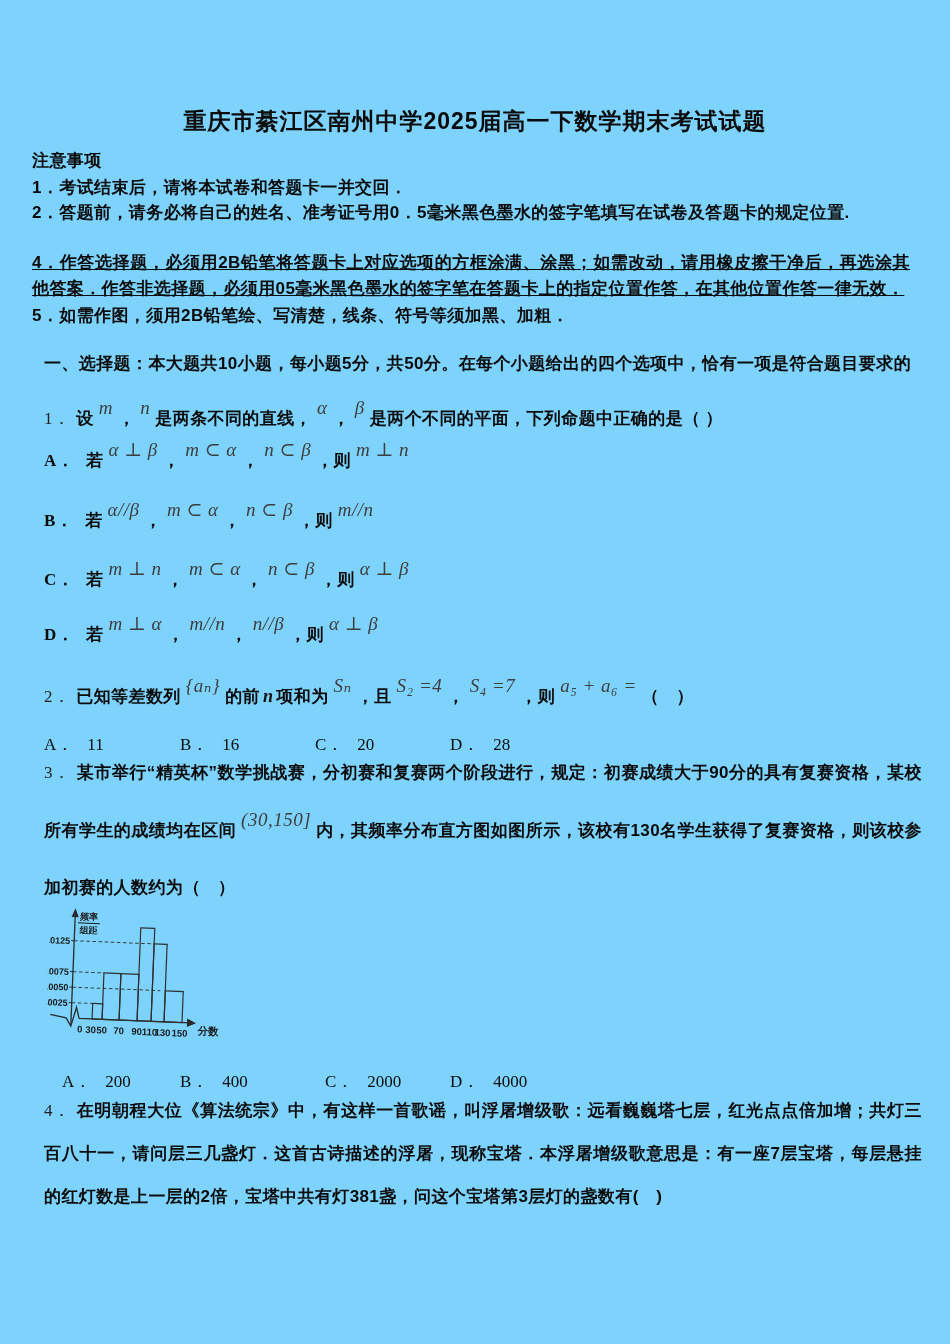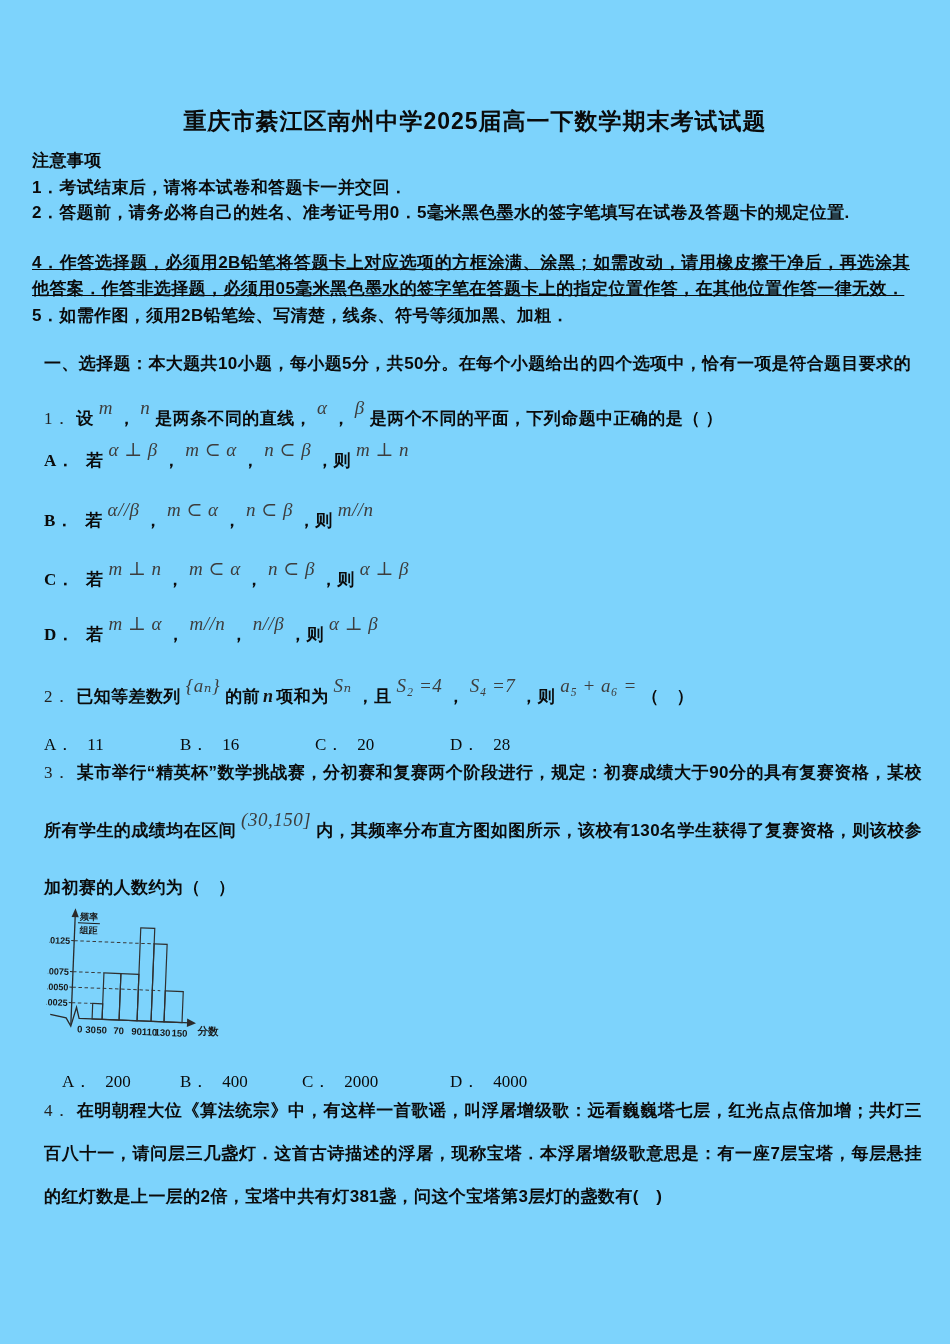--- a/index.html
+++ b/index.html
@@ -118,21 +118,21 @@
           <text x="104" y="131" font-size="9.5" font-weight="bold" text-anchor="middle">110</text>
           <text x="117" y="131" font-size="9.5" font-weight="bold" text-anchor="middle">130</text>
           <text x="134" y="131" font-size="9.5" font-weight="bold" text-anchor="middle">150</text>
         </g>
     </svg>
   </div>
 
   <div class="abs optrow" style="top:1070px;">
     <span class="optcell" style="left:44px;margin-left:18px;"><span>A．</span><span class="val">200</span></span>
     <span class="optcell" style="left:180px;"><span>B．</span><span class="val">400</span></span>
-    <span class="optcell" style="left:302px;"><span>C．</span><span class="val">2000</span></span>
+    <span class="optcell" style="left:325px;"><span>C．</span><span class="val">2000</span></span>
     <span class="optcell" style="left:450px;"><span>D．</span><span class="val">4000</span></span>
   </div>
 
   <div class="abs para qleft" style="top:1089px;width:878px;line-height:43px;">
     <span class="qnum">4．</span><span>在明朝程大位《算法统宗》中，有这样一首歌谣，叫浮屠增级歌：远看巍巍塔七层，红光点点倍加增；共灯三百八十一，请问层三几盏灯．这首古诗描述的浮屠，现称宝塔．本浮屠增级歌意思是：有一座7层宝塔，每层悬挂的红灯数是上一层的2倍，宝塔中共有灯381盏，问这个宝塔第3层灯的盏数有(　)</span>
   </div>
 
 </div>
 
 </body></html>

